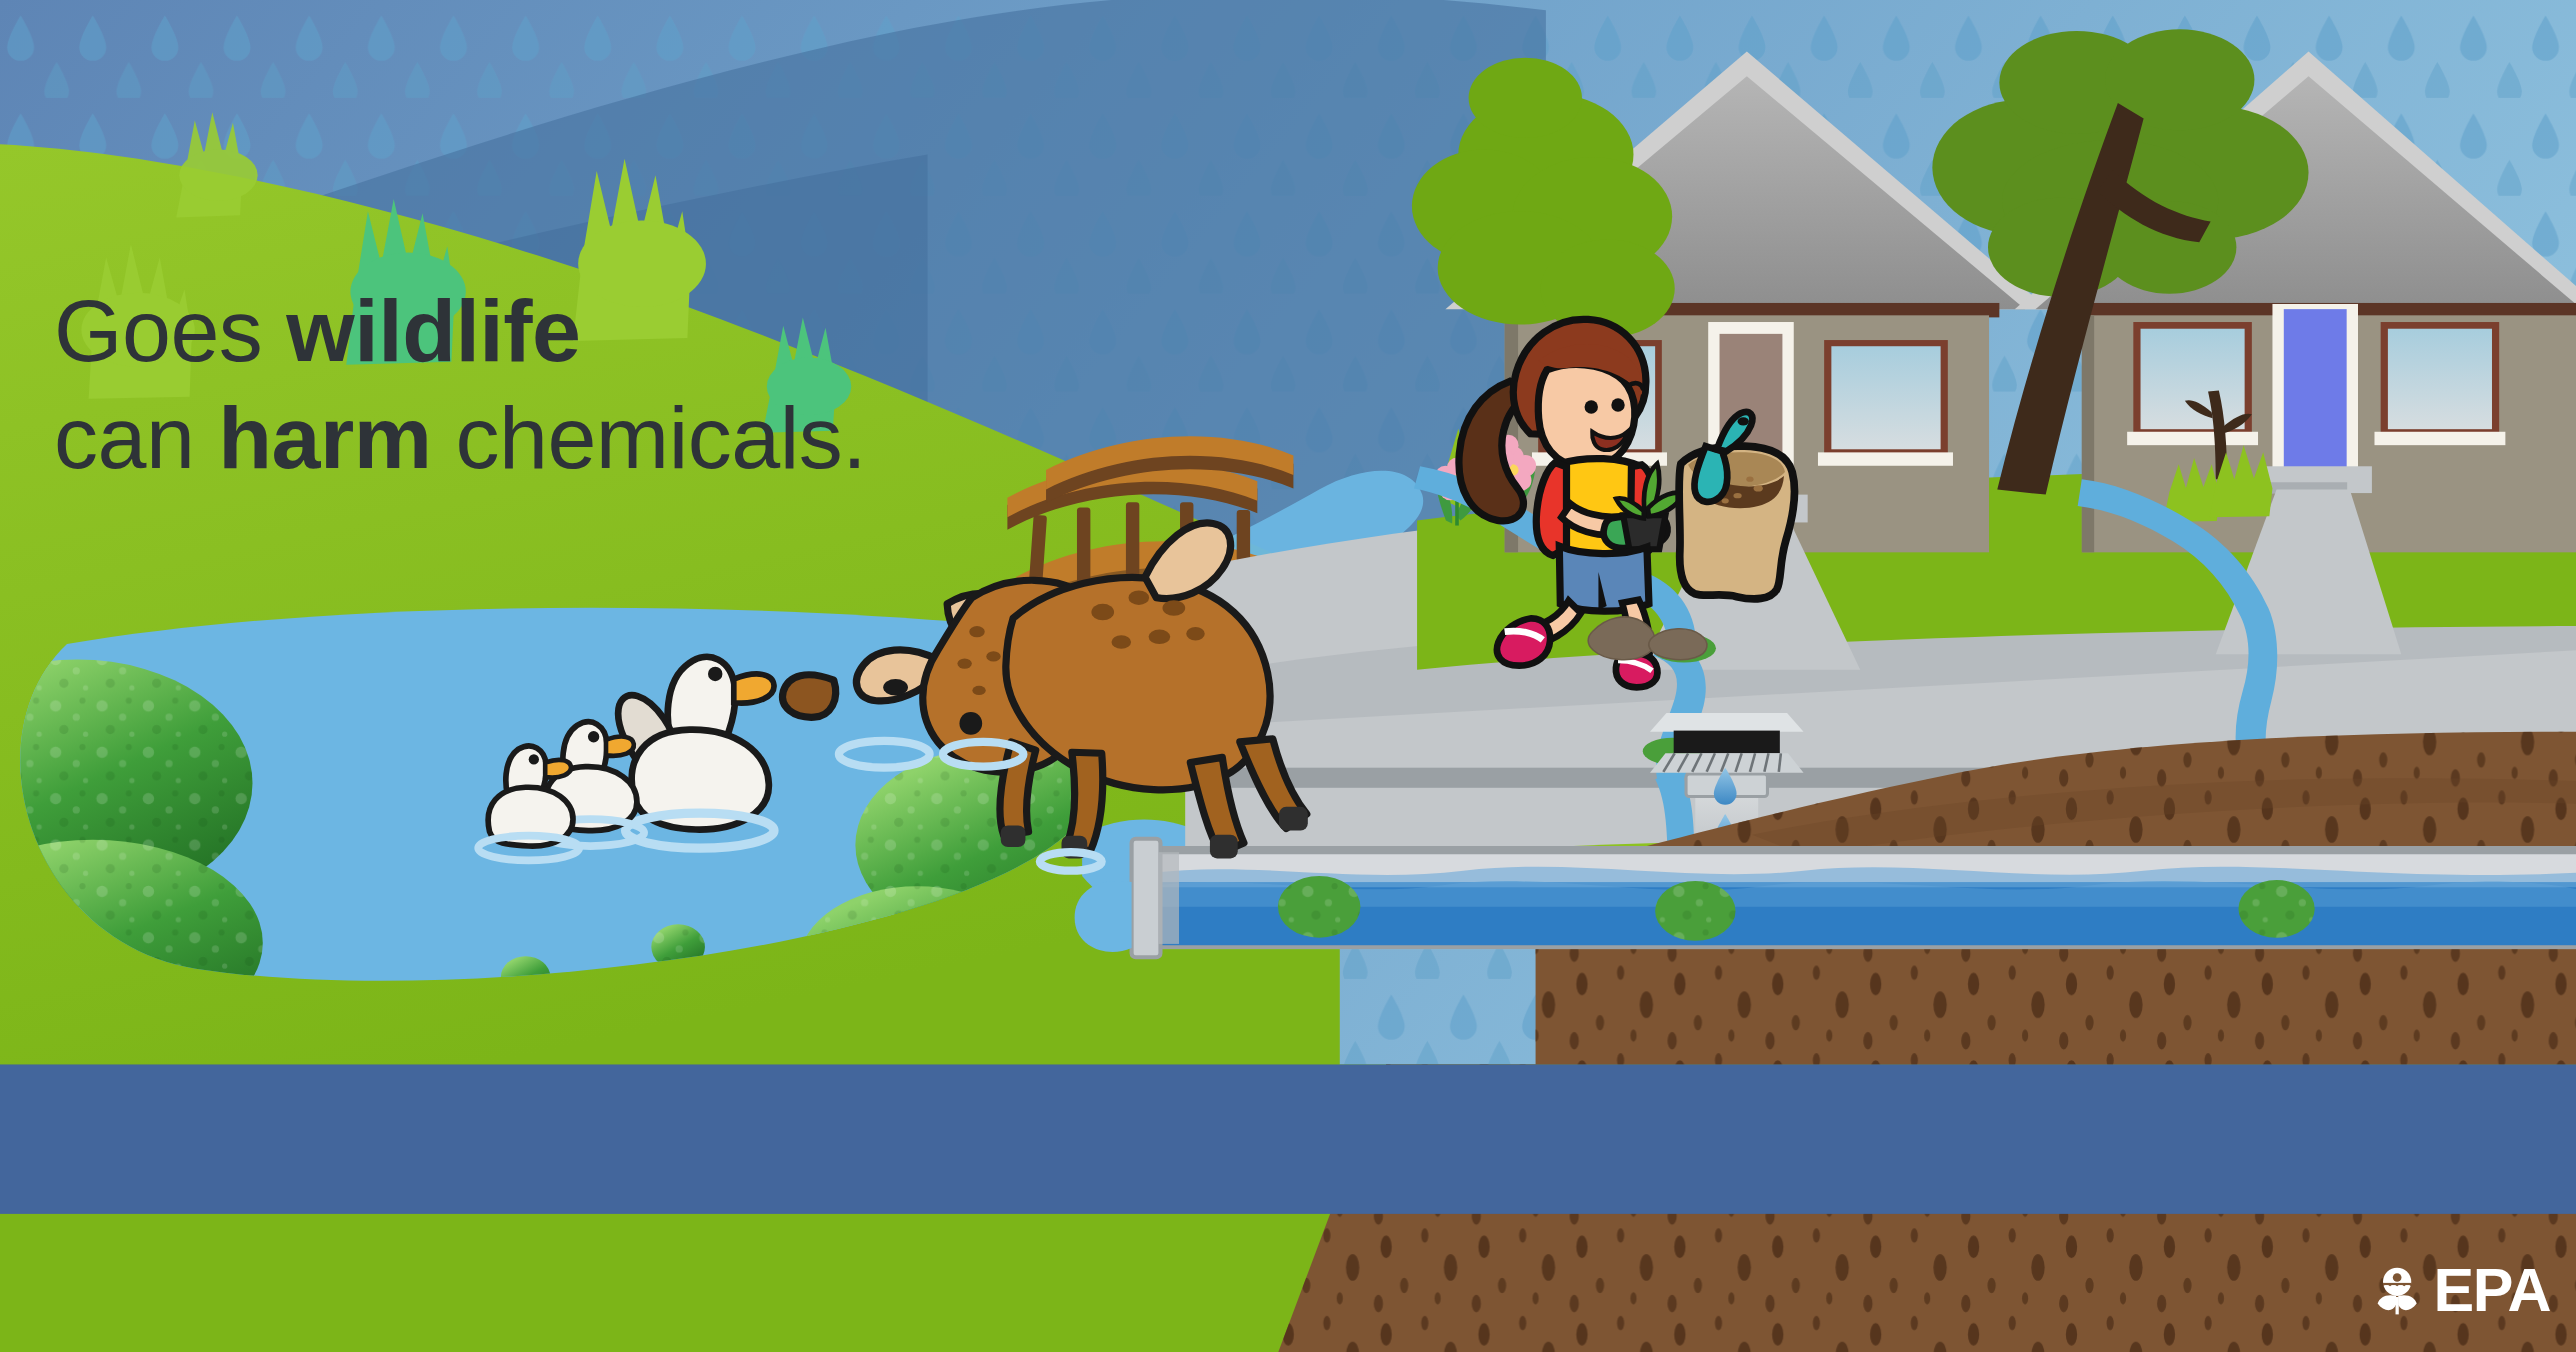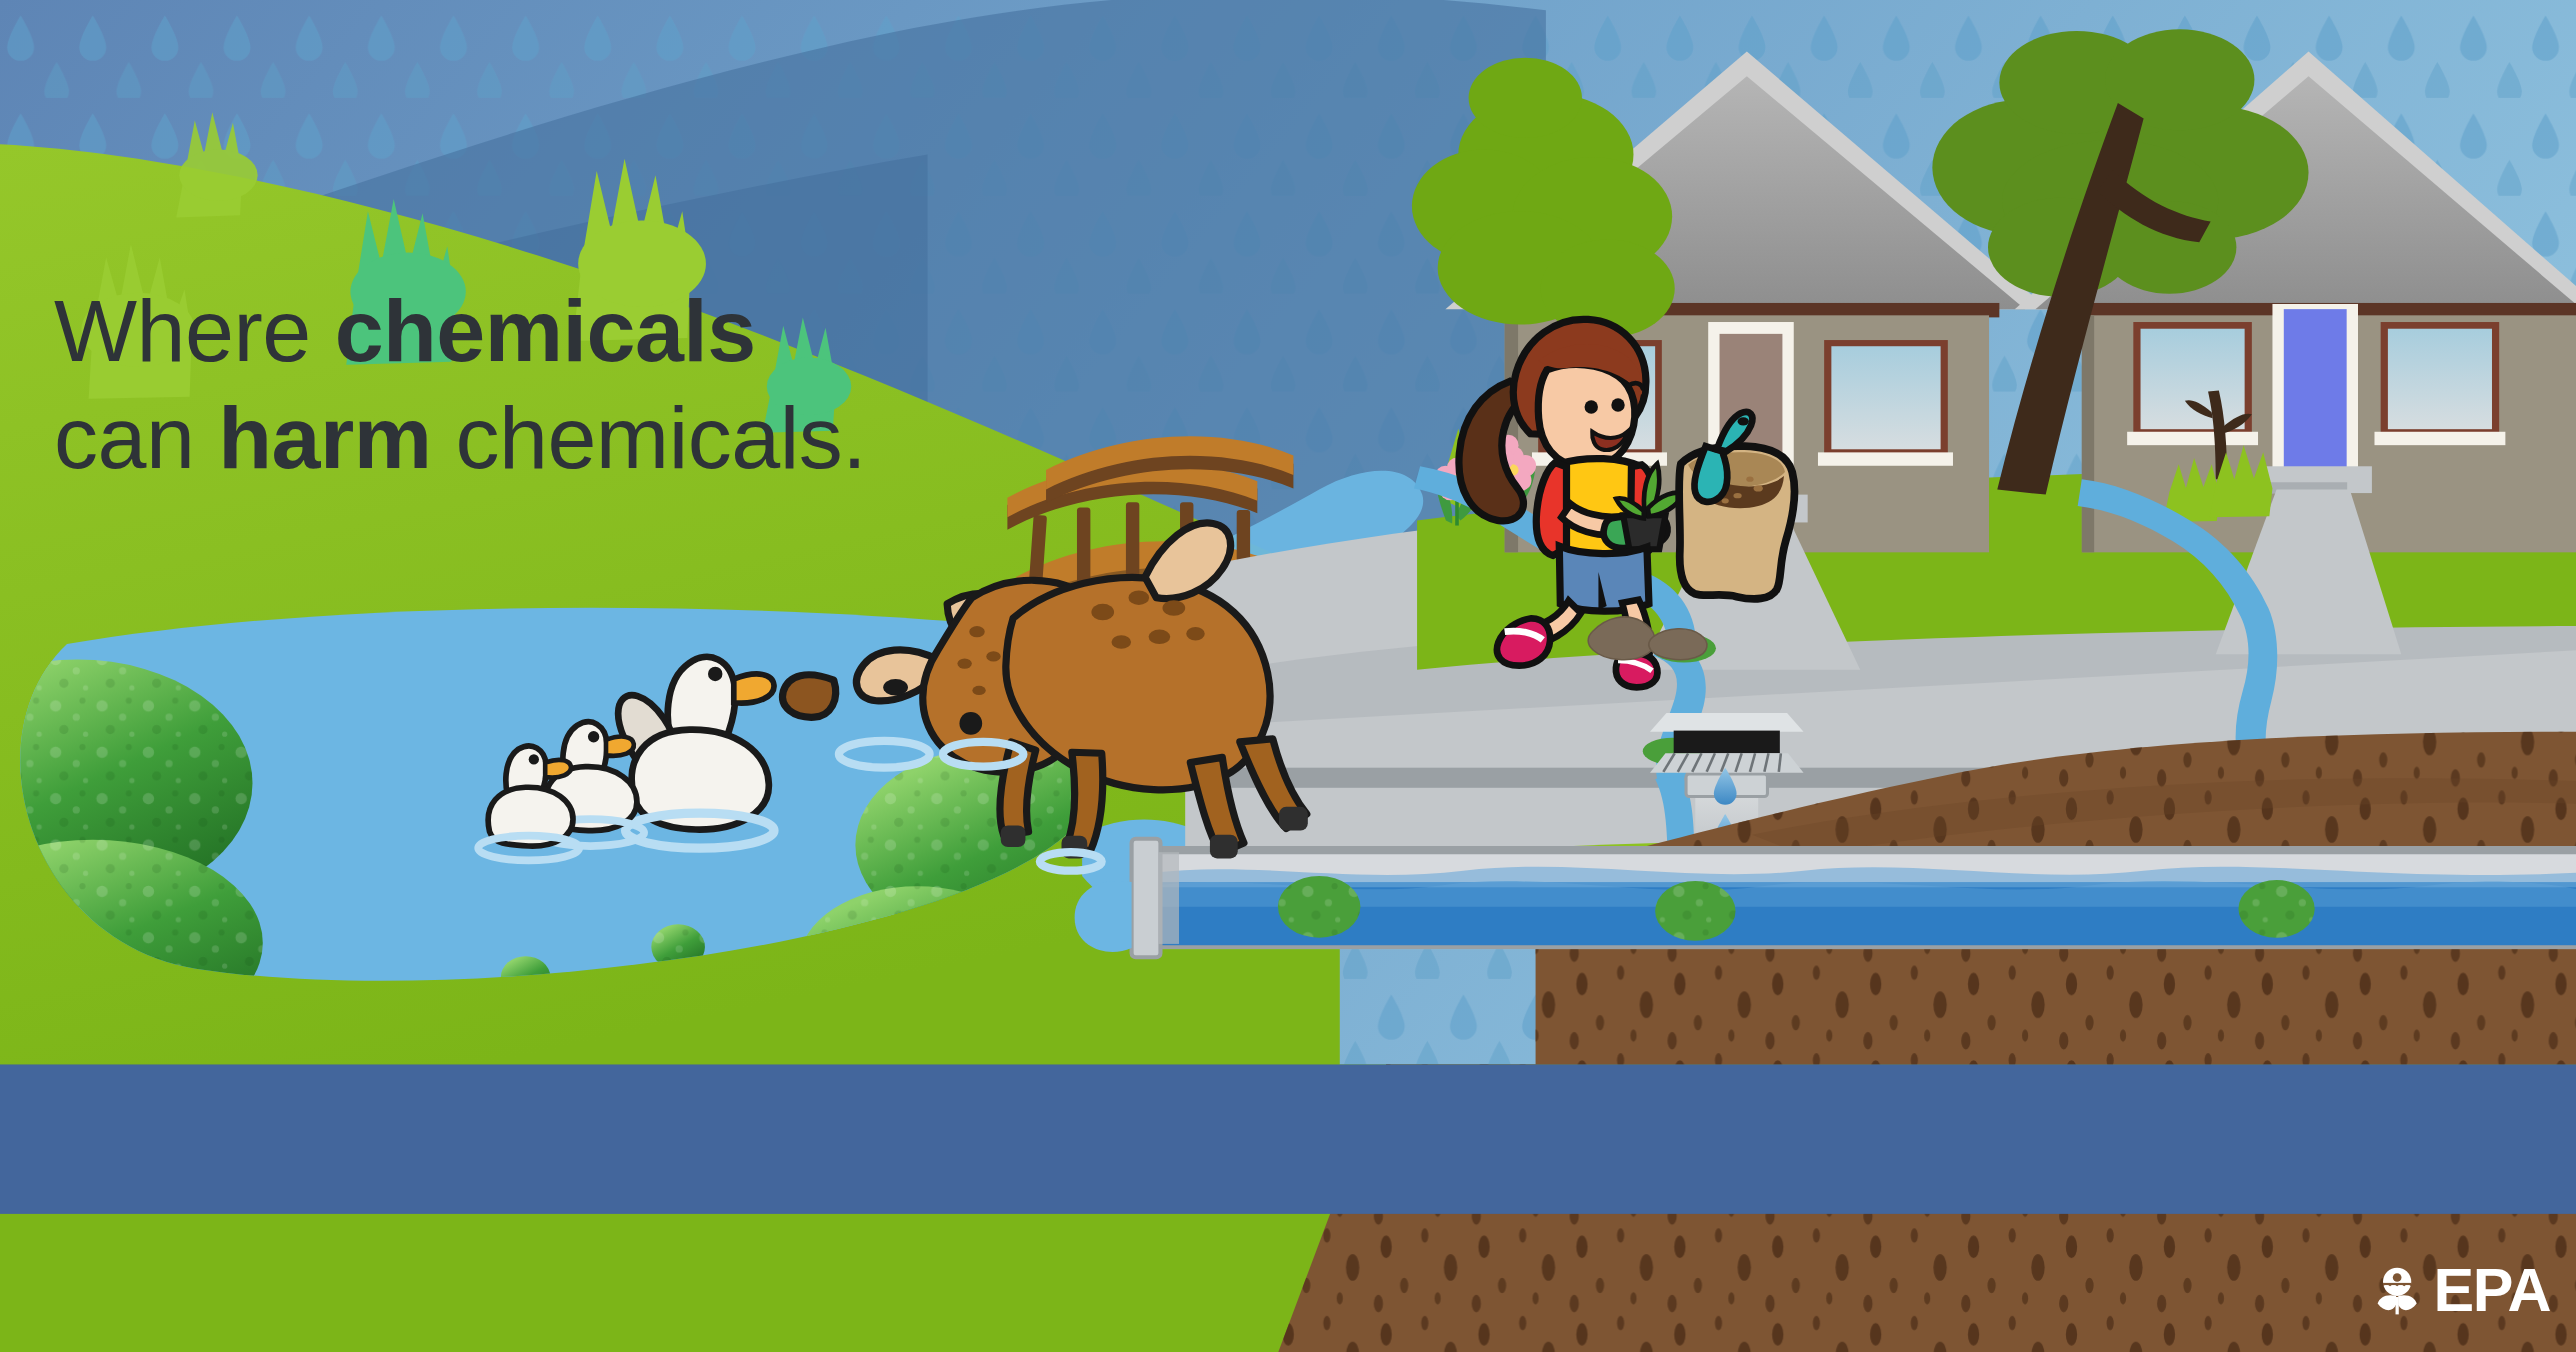--- a/index.html
+++ b/index.html
@@ -540,21 +540,21 @@
       <rect x="0" y="2066" width="5001" height="560" fill="#7CB518"></rect>
       <path d="M2690 2066 L5001 2066 L5001 2626 L2480 2626 Z" fill="#7E5533"></path>
       <path d="M2690 2066 L5001 2066 L5001 2626 L2480 2626 Z" fill="url(#soilPat)" opacity="0.9"></path>
       <rect x="0" y="2066" width="5001" height="290" fill="#43669C"></rect>
     </g>
 
   </svg>
 
   <div class="headline">
     <span class="hl-line hl-1">
-      <span class="w-light">Where </span><span class="w-bold">chemicals</span>
+      <span class="w-light">Goes </span><span class="w-bold">wildlife</span>
     </span>
     <span class="hl-line hl-2">
       <span class="w-light">can </span><span class="w-bold">harm</span><span class="w-light"> chemicals.</span>
     </span>
   </div>
 
 
   <div class="epa-wrap">
     <svg width="63" height="63" viewBox="0 0 100 100">
       <path d="M50 8 a26 26 0 0 1 26 26 a26 26 0 0 1 -52 0 A26 26 0 0 1 50 8 Z" fill="#fff"></path>

